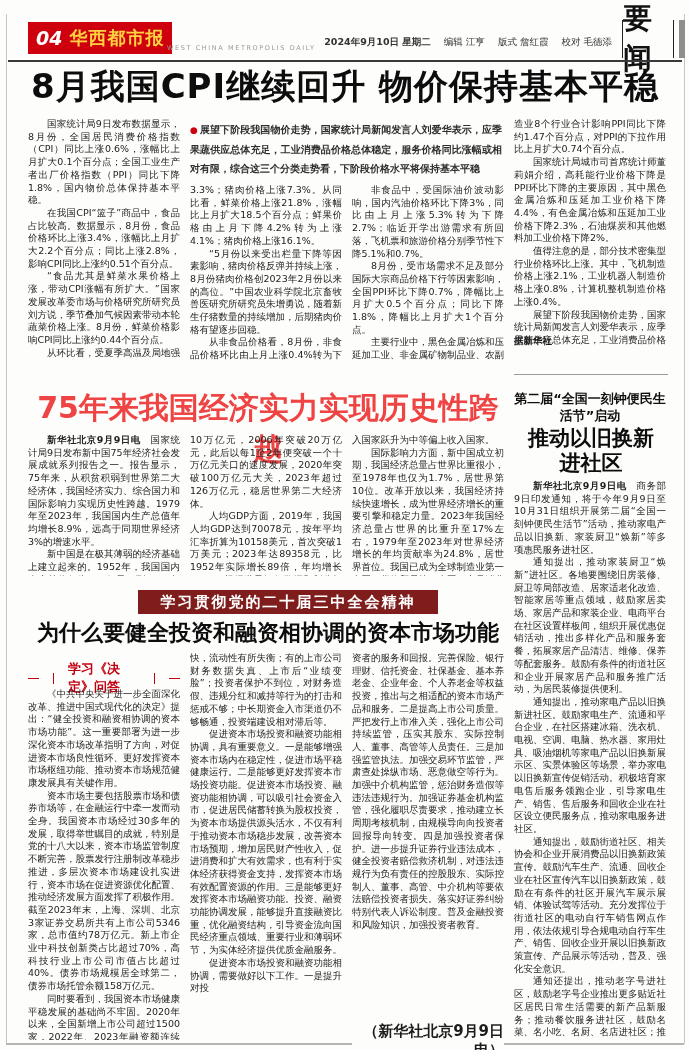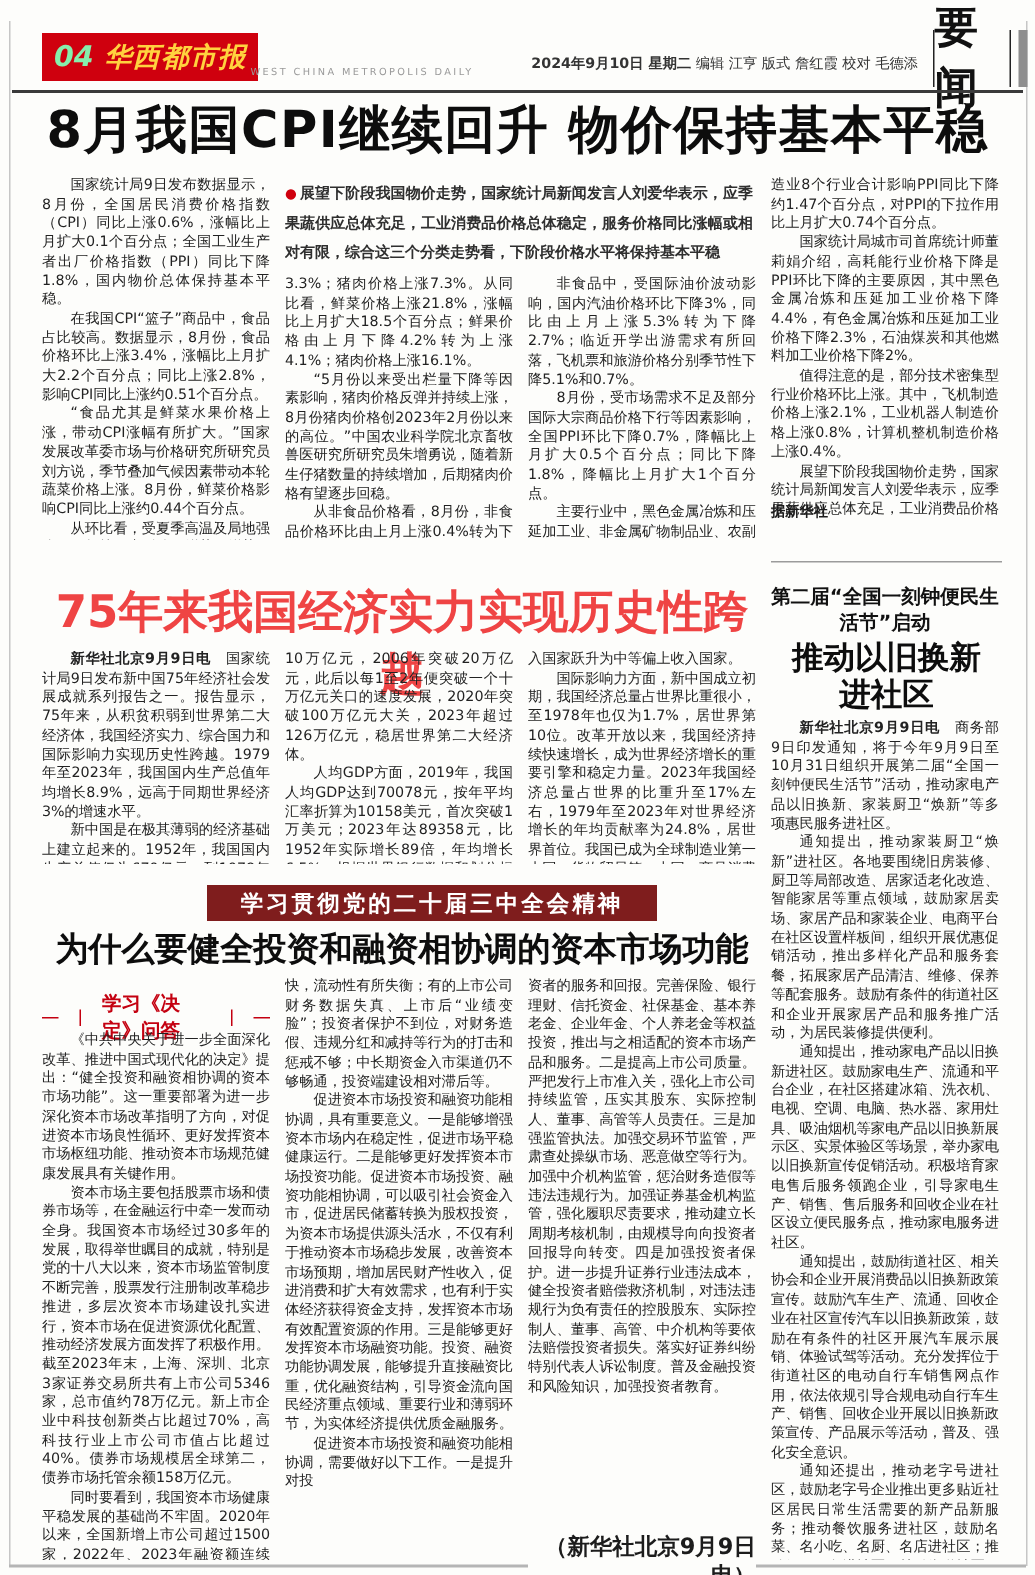--- a/index.html
+++ b/index.html
@@ -7,26 +7,26 @@
           font-family:"DejaVu Sans","Liberation Sans",sans-serif; color:#1c1c1c; overflow:hidden; }
 
   
   .frame-left  { position:absolute; left:6px;  top:14px; bottom:6px; width:1px; background:#c6c6c6; }
   .frame-right { position:absolute; right:5px; top:14px; bottom:6px; width:1px; background:#c6c6c6; }
   .frame-bottom{ position:absolute; left:6px; right:6px; bottom:5px; height:2px; background:#b5b5b5; }
 
   
   .logo-box { position:absolute; left:28px; top:22px; height:32px; background:#cf000e;
               display:flex; align-items:center; padding:0 8px; gap:7px; }
-  .page-num { color:#86efac; font-size:19px; font-weight:bold; font-style:italic; }
-  .logo-cn  { color:#ffd23f; font-size:18px; font-weight:bold; font-style:italic; letter-spacing:1px;
+  .page-num { color:#ffffff; font-size:19px; font-weight:bold; font-style:italic; }
+  .logo-cn  { color:#ffd23f; font-size:18px; font-weight:bold; letter-spacing:1px;
               font-family:"DejaVu Serif","Liberation Serif",serif; }
   .logo-en  { position:absolute; left:167px; top:44px; font-size:6.5px; color:#9a9a9a; letter-spacing:1.6px; }
   .dateline { position:absolute; right:78px; top:36px; font-size:9.5px; color:#333; white-space:nowrap; }
-  .dateline span { }
+  .dateline span { margin-left:10px; }
   .dateline .d0 { margin-left:0; font-weight:bold; }
   .section-box { position:absolute; left:622px; top:20px; width:50px; height:38px;
                  border-left:1.5px solid #222; border-right:1.5px solid #222;
                  display:flex; align-items:center; justify-content:center; }
   .section-label { font-size:29px; font-weight:bold; letter-spacing:1px; color:#111; }
   .right-bar { position:absolute; left:679px; top:20px; width:6px; height:38px; background:#8e8e8e; }
   .header-rule { position:absolute; left:8px; top:60px; width:674px; height:2px; background:#3a3a3a; }
 
   
   .col { position:absolute; overflow:hidden; font-size:9.5px; line-height:12.7px;

